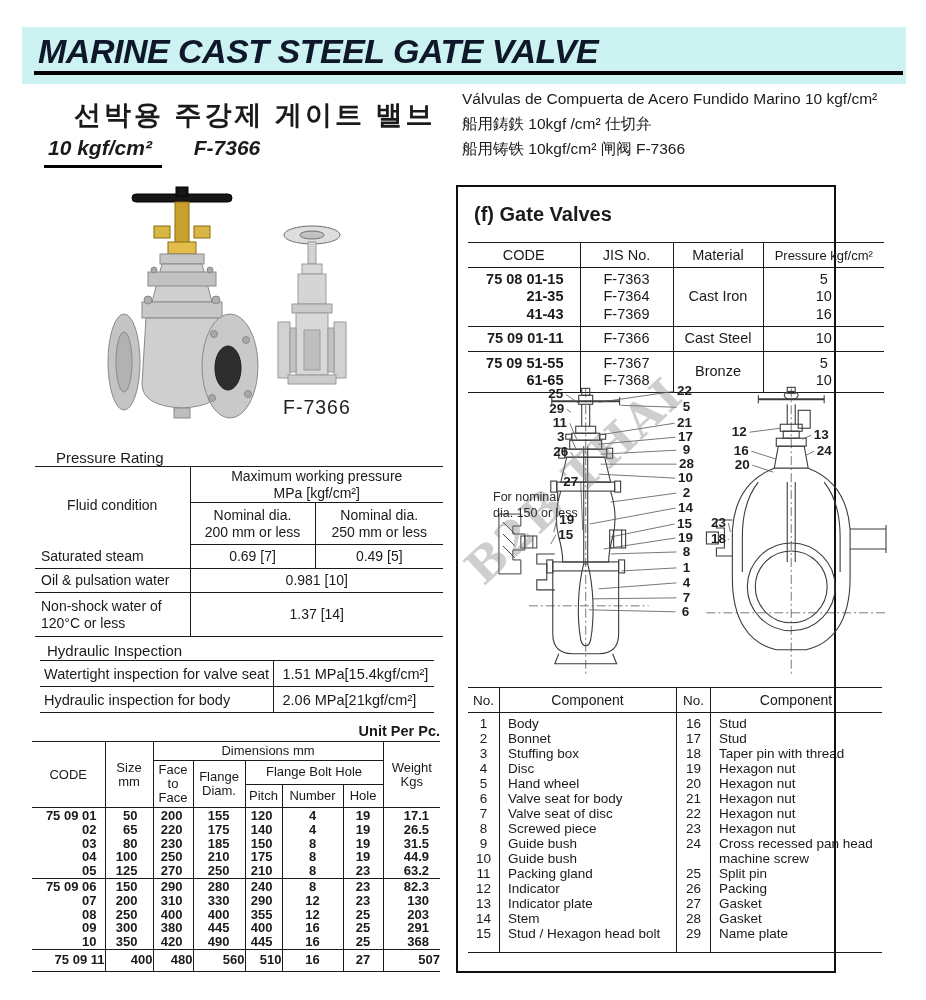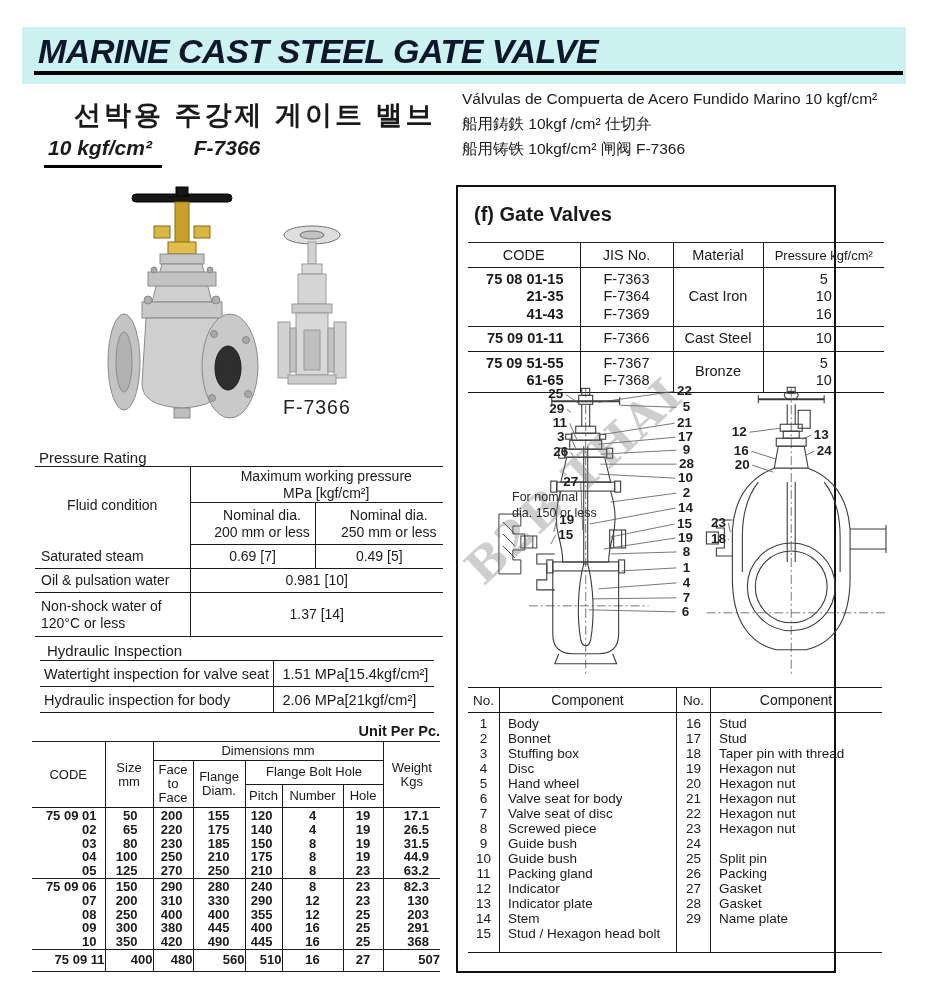--- a/index.html
+++ b/index.html
@@ -17,24 +17,24 @@
   
   .korean { position:absolute; left:74px; top:97px; font-size:27px; font-weight:800; letter-spacing:3px; }
   .rating-line { position:absolute; left:44px; top:136px; font-size:21px; font-weight:800; font-style:italic; }
   .rating { display:inline-block; border-bottom:3.5px solid #000; padding:0 10px 5px 4px; }
   .model { margin-left:26px; }
   .translations { position:absolute; left:462px; top:86px; width:456px; font-size:15.5px; line-height:25px; }
 
   .photo-label { position:absolute; left:283px; top:396px; font-size:19.5px; letter-spacing:1px; color:#222; }
 
   .section-label { position:absolute; font-size:15px; color:#1c1c1c; }
-  .lbl-pr { left:39px; top:449px; }
+  .lbl-pr { left:56px; top:449px; }
   .lbl-hy { left:47px; top:642px; }
 
-  .pre { white-space:pre-line;padding-left:19px; }
+  .pre { white-space:pre-line; }
 
   
   table { border-collapse:collapse; }
   .pressure-table { position:absolute; left:35px; top:466px; width:408px; font-size:14px;
     border-top:1.7px solid #1a1a1a; border-bottom:1.7px solid #1a1a1a; table-layout:fixed; }
   .pressure-table th, .pressure-table td { font-weight:normal; text-align:center; vertical-align:middle; line-height:17px; }
   .pressure-table .fluid { border-right:1.7px solid #1a1a1a; }
   .pressure-table .spanhdr { border-bottom:1.7px solid #1a1a1a; height:36px; }
   .pressure-table .sub { border-bottom:1.7px solid #1a1a1a; height:42px; }
   .pressure-table .sub2 { border-left:1.7px solid #1a1a1a; }
@@ -680,20 +680,21 @@
             <div class="comp-row">
               <span class="comp-no">22</span>
               <span class="comp-label">Hexagon nut</span>
             </div>
             <div class="comp-row">
               <span class="comp-no">23</span>
               <span class="comp-label">Hexagon nut</span>
             </div>
             <div class="comp-row">
               <span class="comp-no">24</span>
+              <span class="comp-label">Cross recessed pan head machine screw</span>
             </div>
             <div class="comp-row">
               <span class="comp-no">25</span>
               <span class="comp-label">Split pin</span>
             </div>
             <div class="comp-row">
               <span class="comp-no">26</span>
               <span class="comp-label">Packing</span>
             </div>
             <div class="comp-row">

